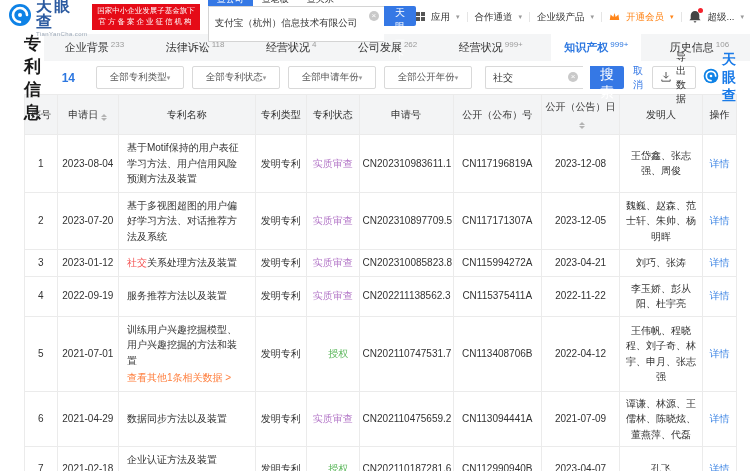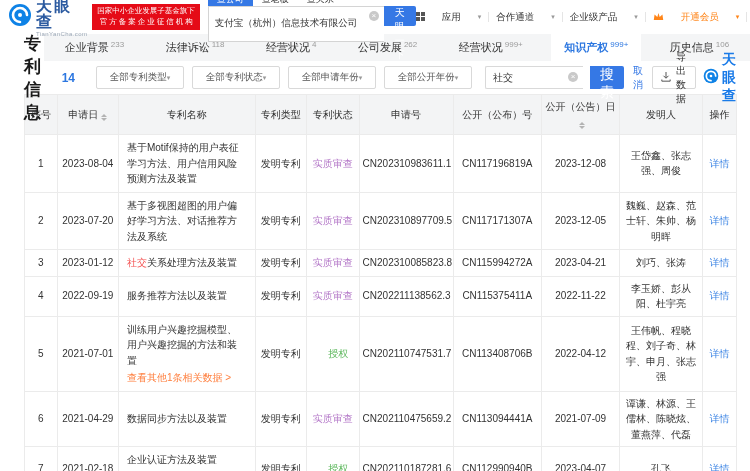--- a/index.html
+++ b/index.html
@@ -5,37 +5,37 @@
   * { margin:0; padding:0; box-sizing:border-box; }
   html,body { width:750px; height:471px; overflow:hidden; background:#fff;
     font-family:"Liberation Sans","DejaVu Sans",sans-serif; }
   .page { width:750px; height:471px; }
 
   
   .hdr { display:flex; align-items:center; height:34px; padding:0 6px 0 8px; background:#fff; }
   .logo { display:flex; align-items:center; gap:4px; cursor:pointer; }
   .logo-txt { color:#2b5aa0; font-size:16px; font-weight:bold; letter-spacing:2px; line-height:1; }
   .logo-dom { color:#9aa6b5; font-size:6px; letter-spacing:.4px; margin-top:1px; }
-  .badge { background:#e50b17; color:#fff; font-size:7.5px; line-height:1.45; text-align:right;
+  .badge { background:#e50b17; color:#fff; font-size:7.5px; line-height:1.45; text-align:center;
     padding:2px 5px; margin-left:5px; white-space:nowrap; }
   .badge .b2 { letter-spacing:2px; }
   .search-area { margin-left:8px; }
   .stabs { display:flex; font-size:9px; height:13px; }
   .stab { padding:0 9px; line-height:13px; color:#333; cursor:pointer; }
   .stab.active { background:#3578e5; color:#fff; }
   .srow { display:flex; }
   .sbox { position:relative; }
   .sbox input { width:176px; height:36px; border:1px solid #d4d4d4; border-right:none; outline:none;
     font-size:9.5px; color:#333; padding:0 18px 0 6px; font-family:inherit; }
   .clear-ic { position:absolute; right:5px; top:5px; width:10px; height:10px; border-radius:50%;
     background:#c9c9c9; color:#fff; font-size:8px; line-height:10px; text-align:center; cursor:pointer; }
   .go-btn { height:20px; background:#3578e5; color:#fff; border:none; font-size:10px;
     padding:0 11px; cursor:pointer; font-family:inherit; border-radius:0 2px 2px 0; }
   .top-menu { margin-left:auto; display:flex; align-items:center; gap:7px; font-size:9.5px; color:#333; white-space:nowrap; }
-  .tm-item { display:flex; align-items:center; gap:17px; cursor:pointer; }
+  .tm-item { display:flex; align-items:center; gap:6px; cursor:pointer; }
   .sep { width:1px; height:10px; background:#e5e5e5; }
   .caret { color:#999; font-size:7px; }
   .vip { color:#ff8519; }
   .bell-wrap { position:relative; cursor:pointer; }
   .red-dot { position:absolute; top:-2px; right:-2px; width:5px; height:5px; border-radius:50%; background:#f5222d; }
 
   
   .nav { display:flex; height:27px; background:#f4f5f6; justify-content:space-around; align-items:stretch;margin-left:44px; }
   .nav-tab { display:flex; align-items:center; padding:0 13px; font-size:11px; color:#333; cursor:pointer; }
   .nav-tab .cnt { font-size:8px; color:#9b9b9b; margin-left:2px; margin-top:-7px; }

